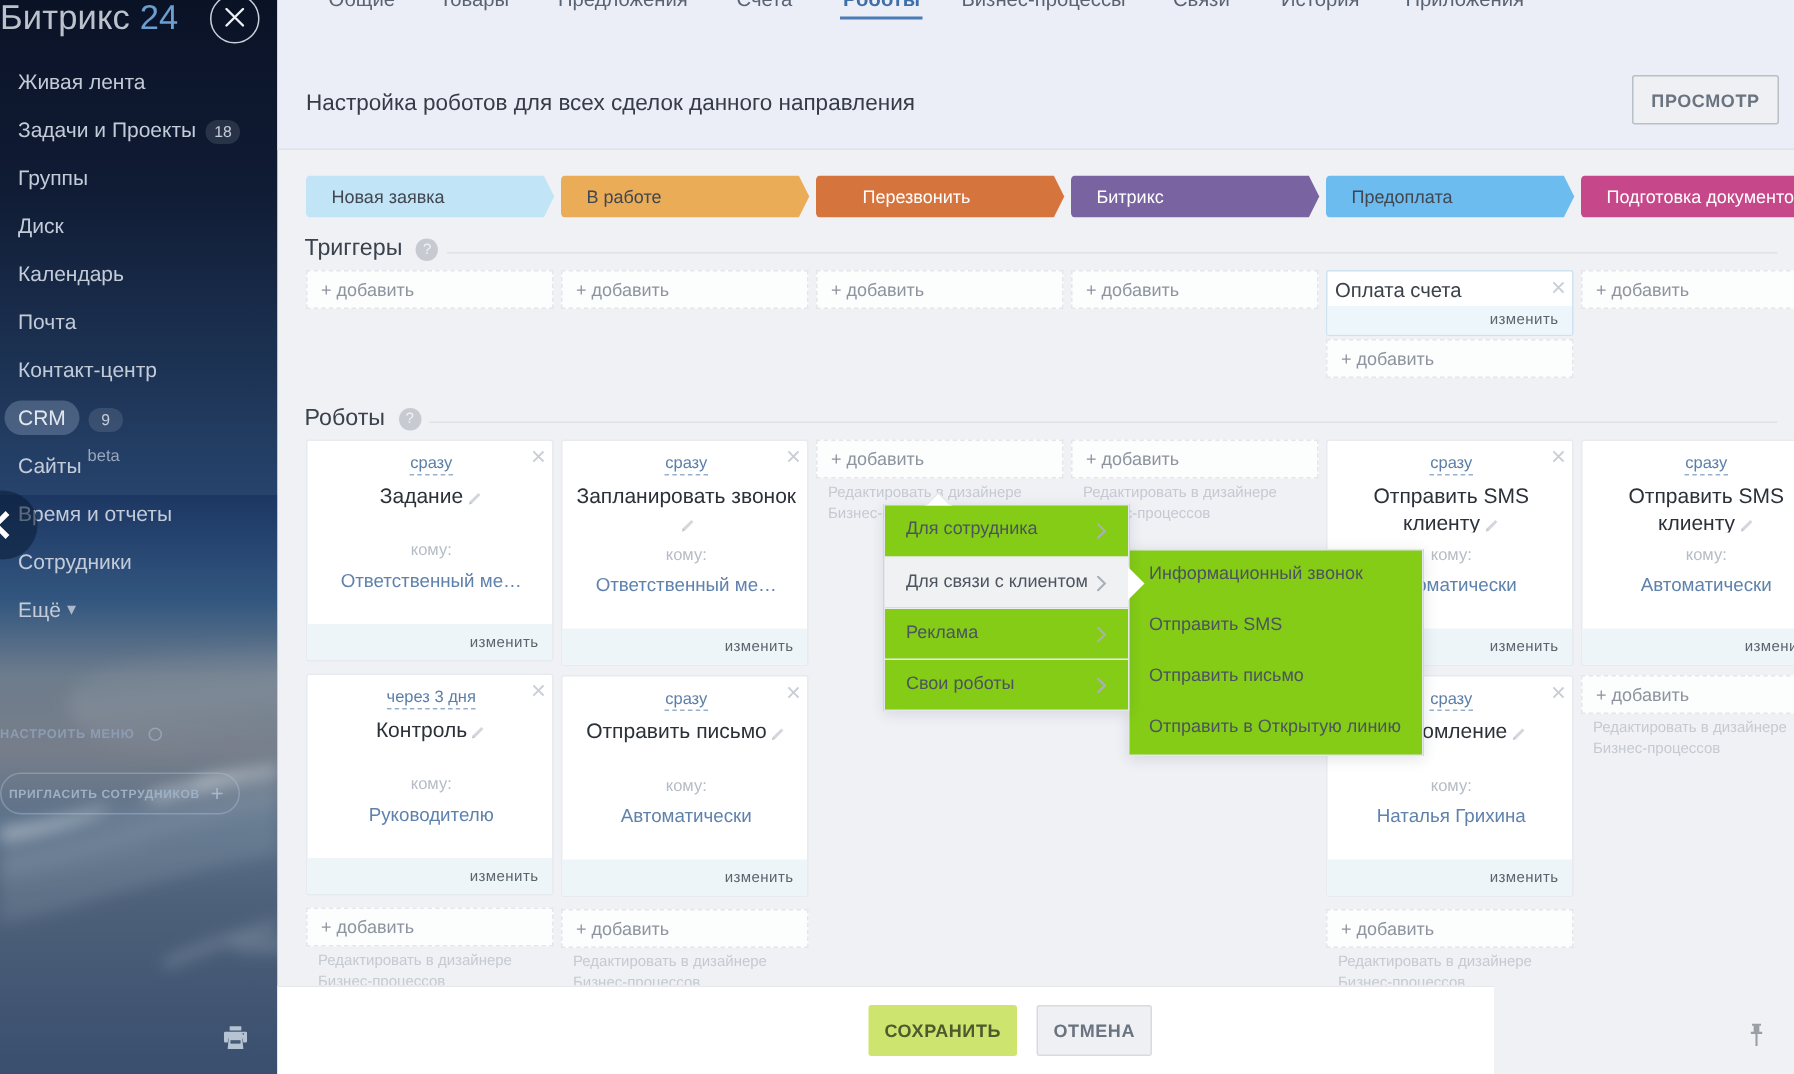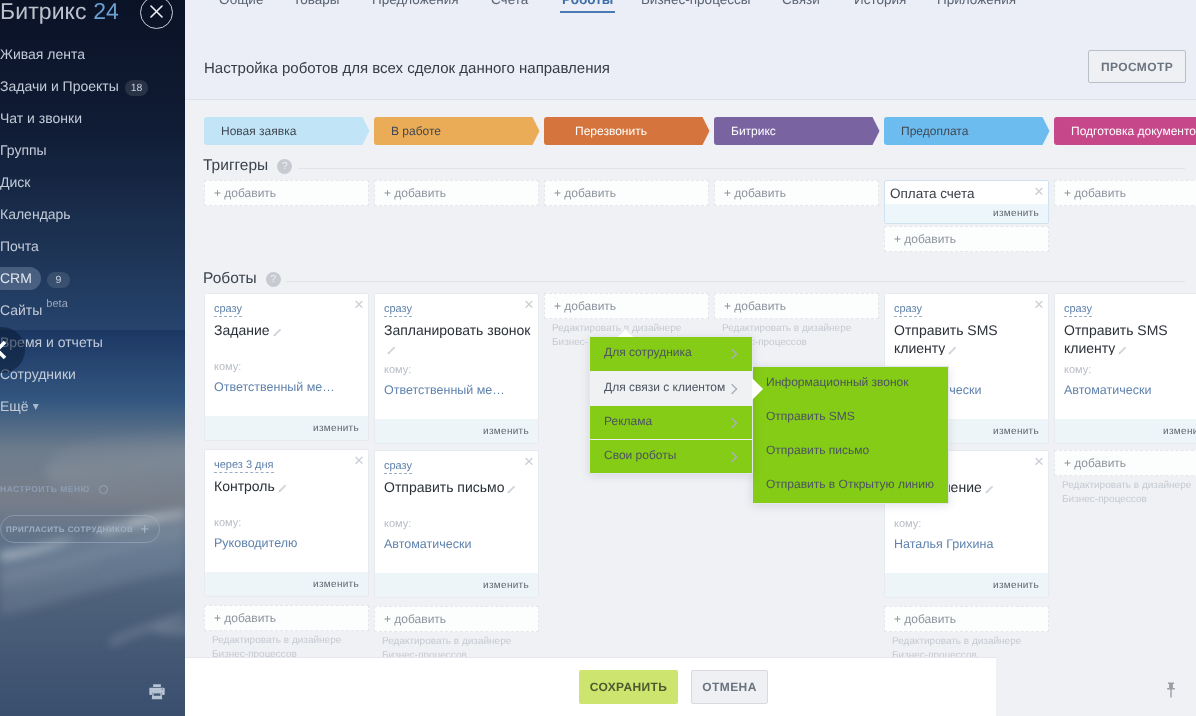--- a/index.html
+++ b/index.html
@@ -9,21 +9,21 @@
 
 
 .sidebar{position:absolute;left:0;top:0;width:185px;height:716px;overflow:hidden;
   background:linear-gradient(180deg,#0a1226 0%,#101c35 18%,#1e3557 36%,#2e5080 55%,#3f6496 68%,#4e6f96 80%,#50698c 100%);}
 .sb-photo{position:absolute;left:0;bottom:0;width:185px;height:386px;}
 .sb-brand{position:absolute;left:0;top:0;width:185px;height:47px;}
 .sb-brand-text{position:absolute;left:0;top:-2px;font-size:23px;letter-spacing:.1px;color:#bcc2cc;}
 .sb-brand-num{color:#6b9fd0;}
 .sb-close{position:absolute;left:140px;top:-4px;width:33px;height:33px;border-radius:50%;border:1.5px solid #c8d0dc;}
 .sb-close svg{position:absolute;left:9px;top:8px;}
-.sb-list{position:absolute;left:0;top:38px;width:185px;}
+.sb-list{position:absolute;left:0;top:38px;width:185px;padding-left:12px;}
 .sb-item{position:relative;height:32px;display:flex;align-items:center;padding-left:0px;}
 .sb-label{font-size:14px;color:#c3cbd8;white-space:nowrap;}
 .sb-badge{margin-left:6px;height:16px;min-width:23px;border-radius:8px;background:rgba(255,255,255,.115);
   color:#c4cdda;font-size:10.5px;display:flex;align-items:center;justify-content:center;padding:0 6px;margin-top:3px;}
 .sb-pill{margin-left:-9px;padding:0 9px;height:23px;line-height:23px;border-radius:12px;background:rgba(180,198,222,.28);color:#e1e7f0;font-size:14px;}
 .sb-sup{font-size:11px;color:#9aa8bd;margin-left:4px;align-self:flex-start;margin-top:4px;}
 .sb-caret{margin-left:4px;font-size:12px;color:#aab8cb;}
 .sb-sub{position:absolute;left:0;font-size:8.5px;letter-spacing:.5px;color:#8c9db3;text-transform:uppercase;font-weight:bold;white-space:nowrap;}
 .sb-configure{top:484px;display:flex;align-items:center;}
 .sb-gear{display:inline-block;width:9px;height:9px;margin-left:9px;border-radius:50%;border:1.5px solid #93a4b9;}
@@ -56,21 +56,21 @@
 .help{width:15px;height:15px;border-radius:50%;background:#c7cad0;color:#f1f2f5;font-size:10px;
   display:flex;align-items:center;justify-content:center;margin-left:9px;font-family:"Liberation Sans",sans-serif;line-height:15px;}
 .sectline{position:absolute;height:1px;background:#dfe2e7;}
 
 .col{position:absolute;width:165px;}
 .add{height:26px;border:1px dashed #e3e6ea;background:#fcfdfd;color:#8d949f;font-size:12px;display:flex;align-items:center;padding-left:9px;}
 .dsgn{font-size:10px;color:#c5cad1;line-height:14px;padding-left:8px;padding-top:3px;}
 
 .card{position:relative;background:#fff;border:1px solid #e7eaee;border-radius:2px;padding-bottom:24px;}
 .card-x{position:absolute;right:4px;top:2px;font-size:17px;color:#c9ced6;line-height:1;}
-.card-body{padding:5px 7px 0 9px;}
+.card-body{padding:5px 7px 0 9px;text-align:center;}
 .when{font-size:11px;color:#5b7ea8;border-bottom:1px dashed #98afca;display:inline-block;line-height:13px;}
 .card-title{font-size:14px;color:#2b3139;margin-top:4px;line-height:18px;max-height:34px;overflow:hidden;}
 .pencil{display:inline-block;vertical-align:middle;margin-left:2px;margin-bottom:-3px;}
 .kom{font-size:11px;color:#b6bcc5;margin-top:22px;}
 .card-title.two+.kom{margin-top:9px;}
 .who{font-size:12.5px;color:#5f82ad;margin-top:7px;padding-bottom:22px;}
 .card-foot{position:absolute;left:0;bottom:0;width:100%;height:24px;background:#edf5f8;
   font-size:10px;letter-spacing:.3px;color:#5d646e;display:flex;align-items:center;justify-content:flex-end;padding-right:9px;}
 .card.trig{border-color:#cfe2ef;}
 .card.trig .card-foot{background:#edf6fa;height:19px;font-size:10px;}
@@ -147,33 +147,33 @@
       </div>
       <div class="sb-list">
         <div class="sb-item">
           <span class="sb-label">Живая лента</span>
         </div>
         <div class="sb-item">
           <span class="sb-label">Задачи и Проекты</span>
           <span class="sb-badge">18</span>
         </div>
         <div class="sb-item">
-          <span class="sb-label">Чат и звонки</span>
-        </div>
-        <div class="sb-item">
           <span class="sb-label">Группы</span>
         </div>
         <div class="sb-item">
           <span class="sb-label">Диск</span>
         </div>
         <div class="sb-item">
           <span class="sb-label">Календарь</span>
         </div>
         <div class="sb-item">
           <span class="sb-label">Почта</span>
+        </div>
+        <div class="sb-item">
+          <span class="sb-label">Контакт-центр</span>
         </div>
         <div class="sb-item">
           <span class="sb-pill">CRM</span>
           <span class="sb-badge">9</span>
         </div>
         <div class="sb-item">
           <span class="sb-label">Сайты</span>
           <span class="sb-sup">beta</span>
         </div>
         <div class="sb-item">

